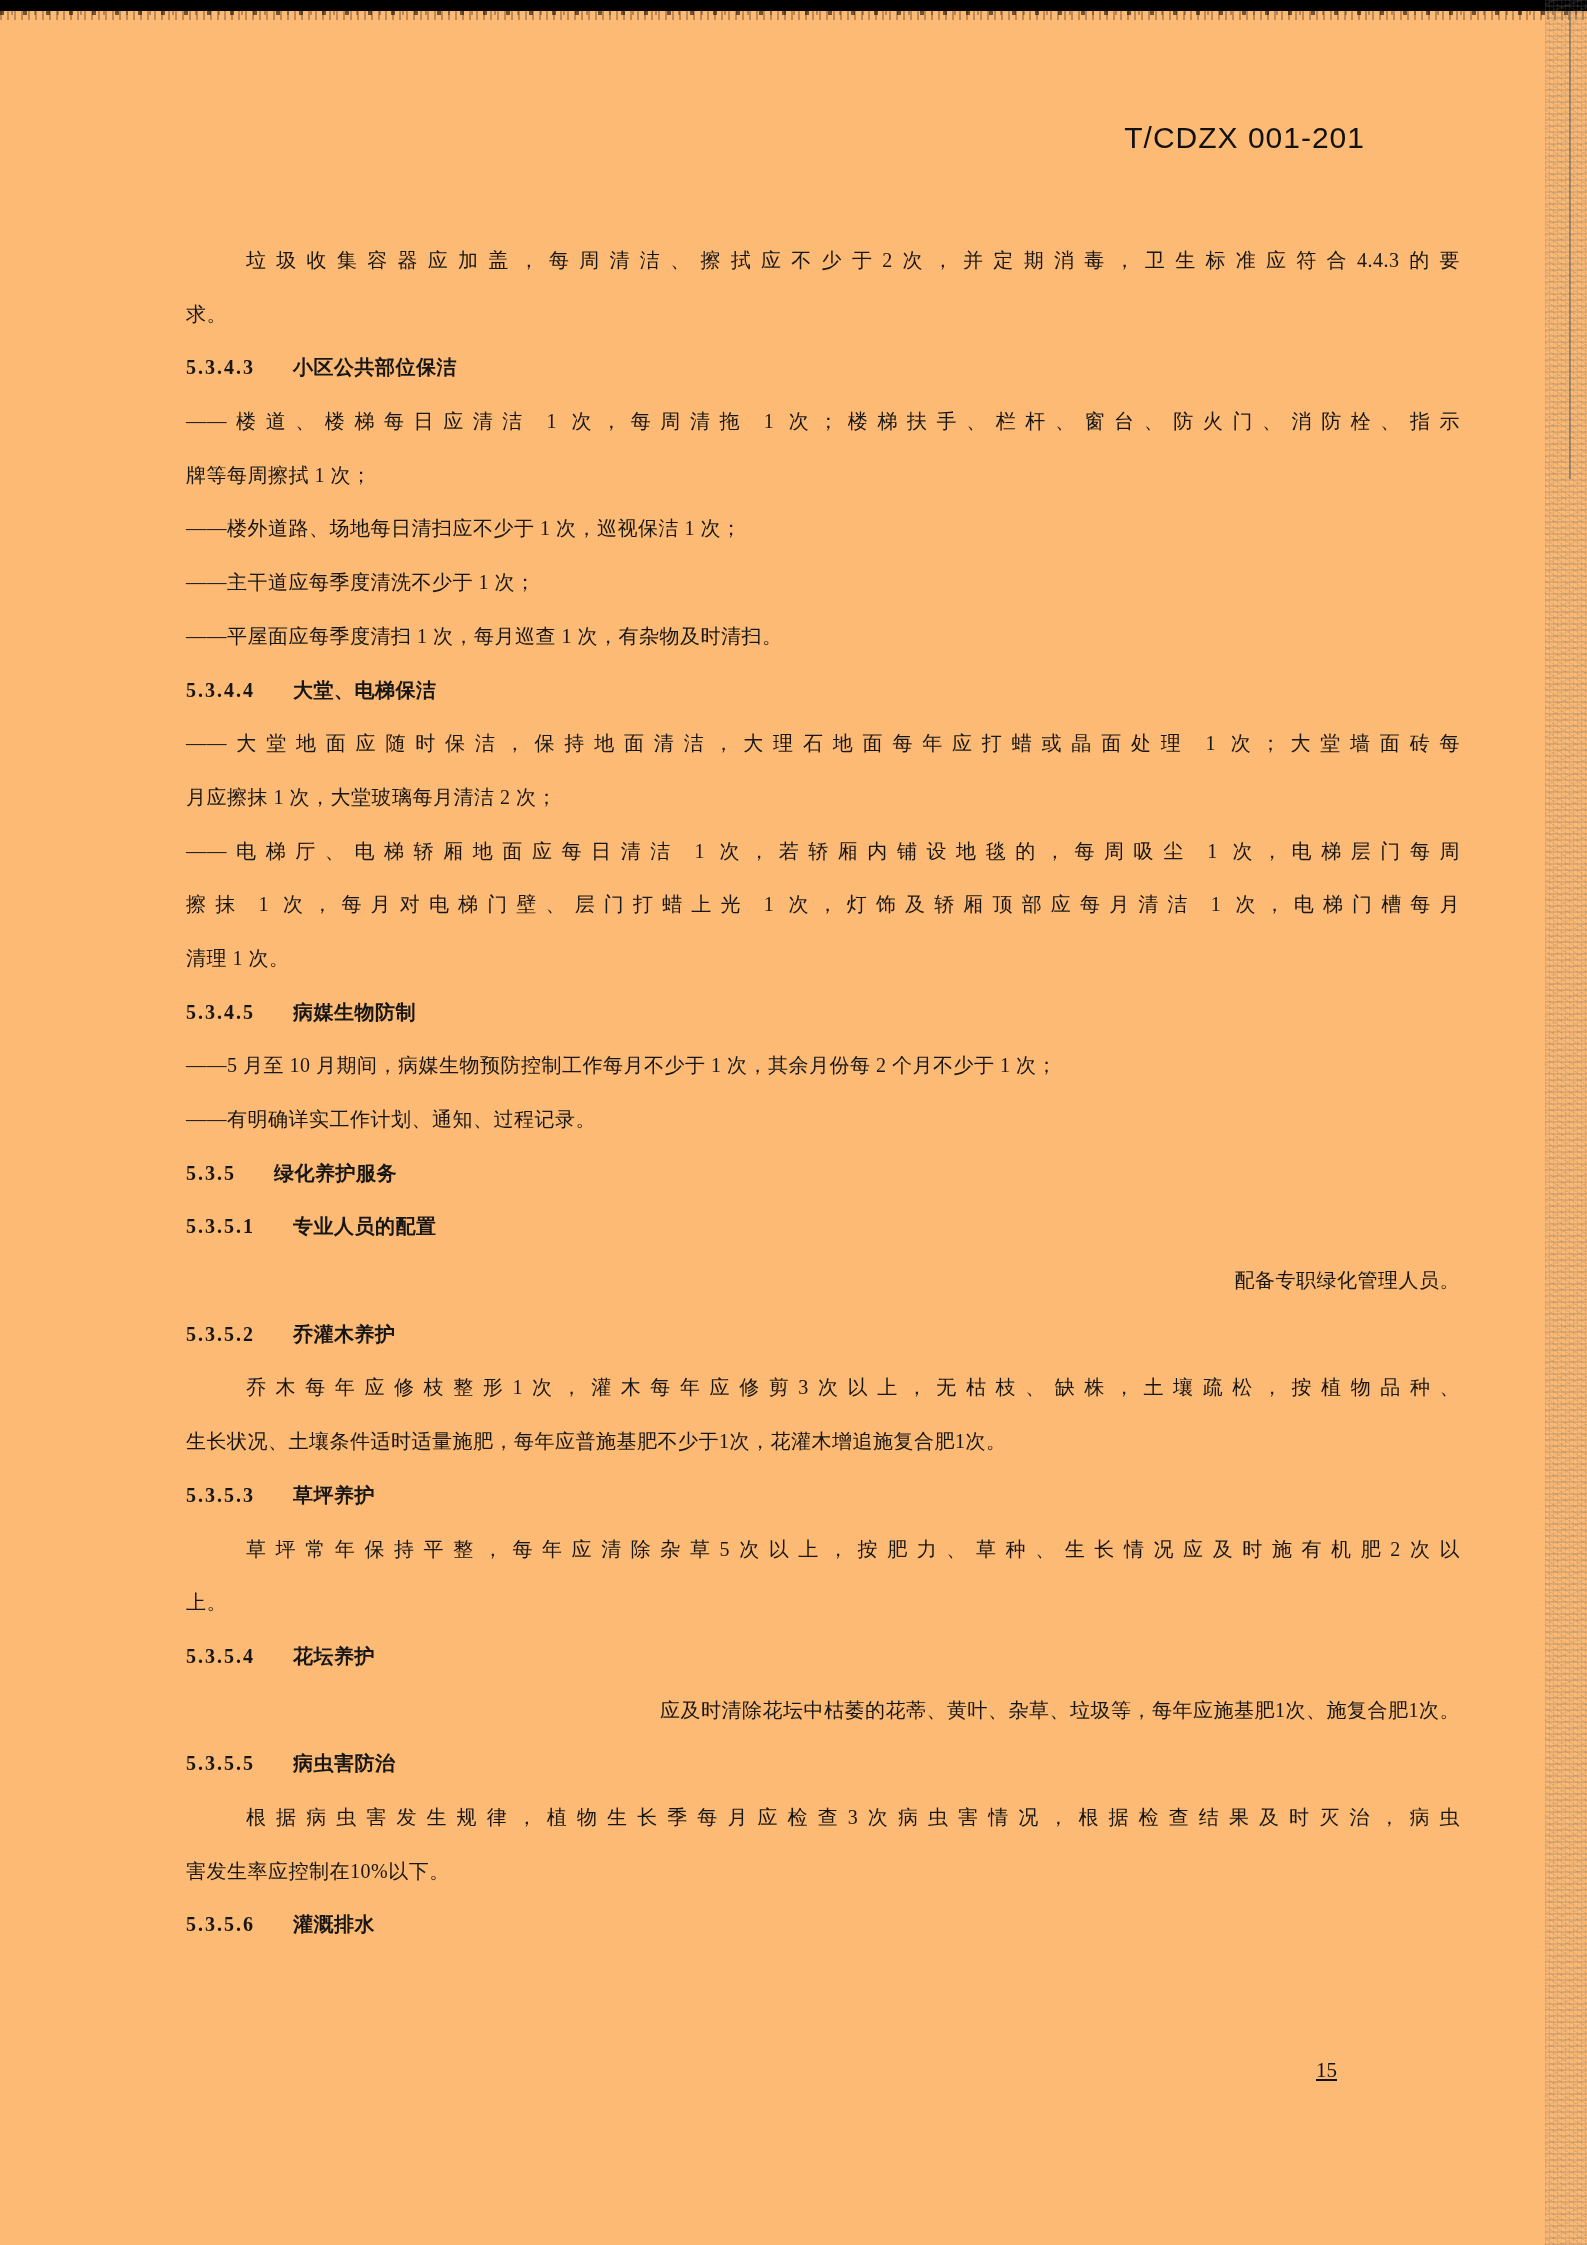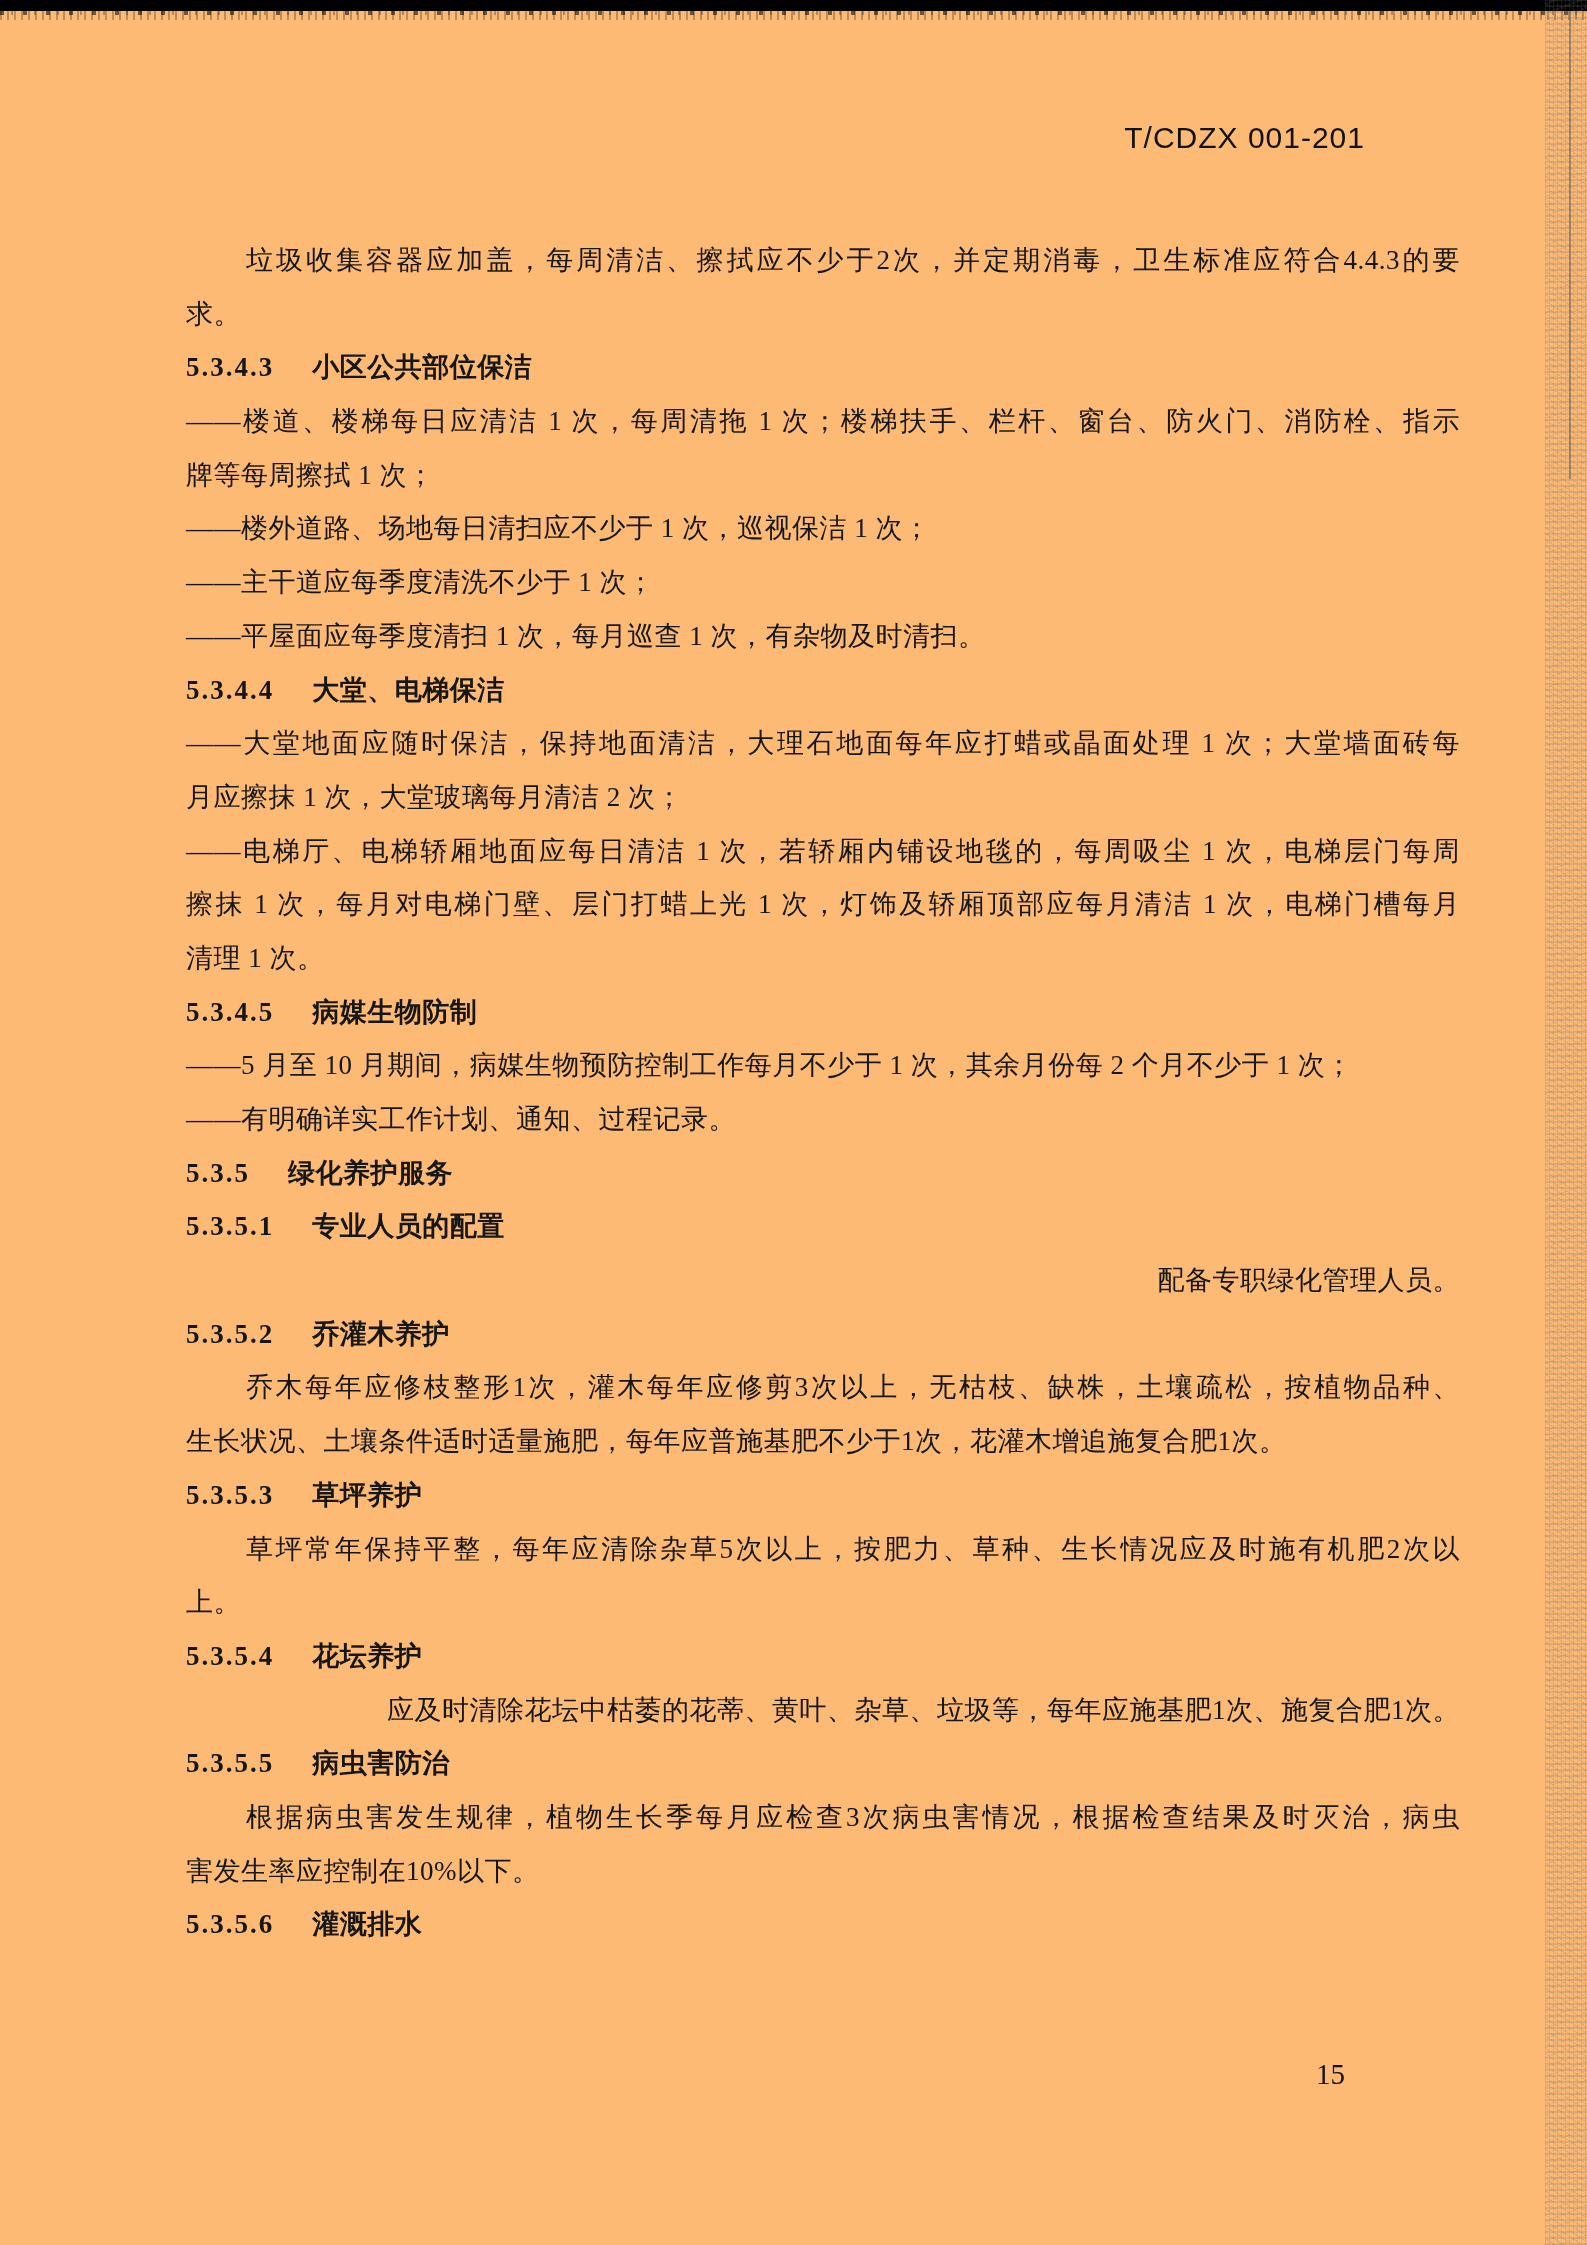--- a/index.html
+++ b/index.html
@@ -38,29 +38,29 @@
   }
   
   .header-code{
     position:absolute;top:121px;right:222px;
     font-family:"Liberation Sans","DejaVu Sans",sans-serif;
     font-size:30px;letter-spacing:1px;color:#111;
     white-space:nowrap;
   }
   .page-number{
     position:absolute;left:1316px;top:2058px;
-    font-size:29px;color:#111;
+    font-size:21px;color:#111;text-decoration:underline;
   }
   
   .content{
     position:absolute;left:186px;top:234px;width:1274px;
   }
   .line{
     height:53.7px;line-height:53.7px;
-    font-size:27px;
+    font-size:20px;
     letter-spacing:.5px;
     white-space:normal;
   }
   .line.indent{padding-left:60px;text-align:right;}
   .line.justify{
     text-align:justify;
     text-align-last:justify;
   }
   .line.heading{
     font-family:Liberation Serif, serif;

